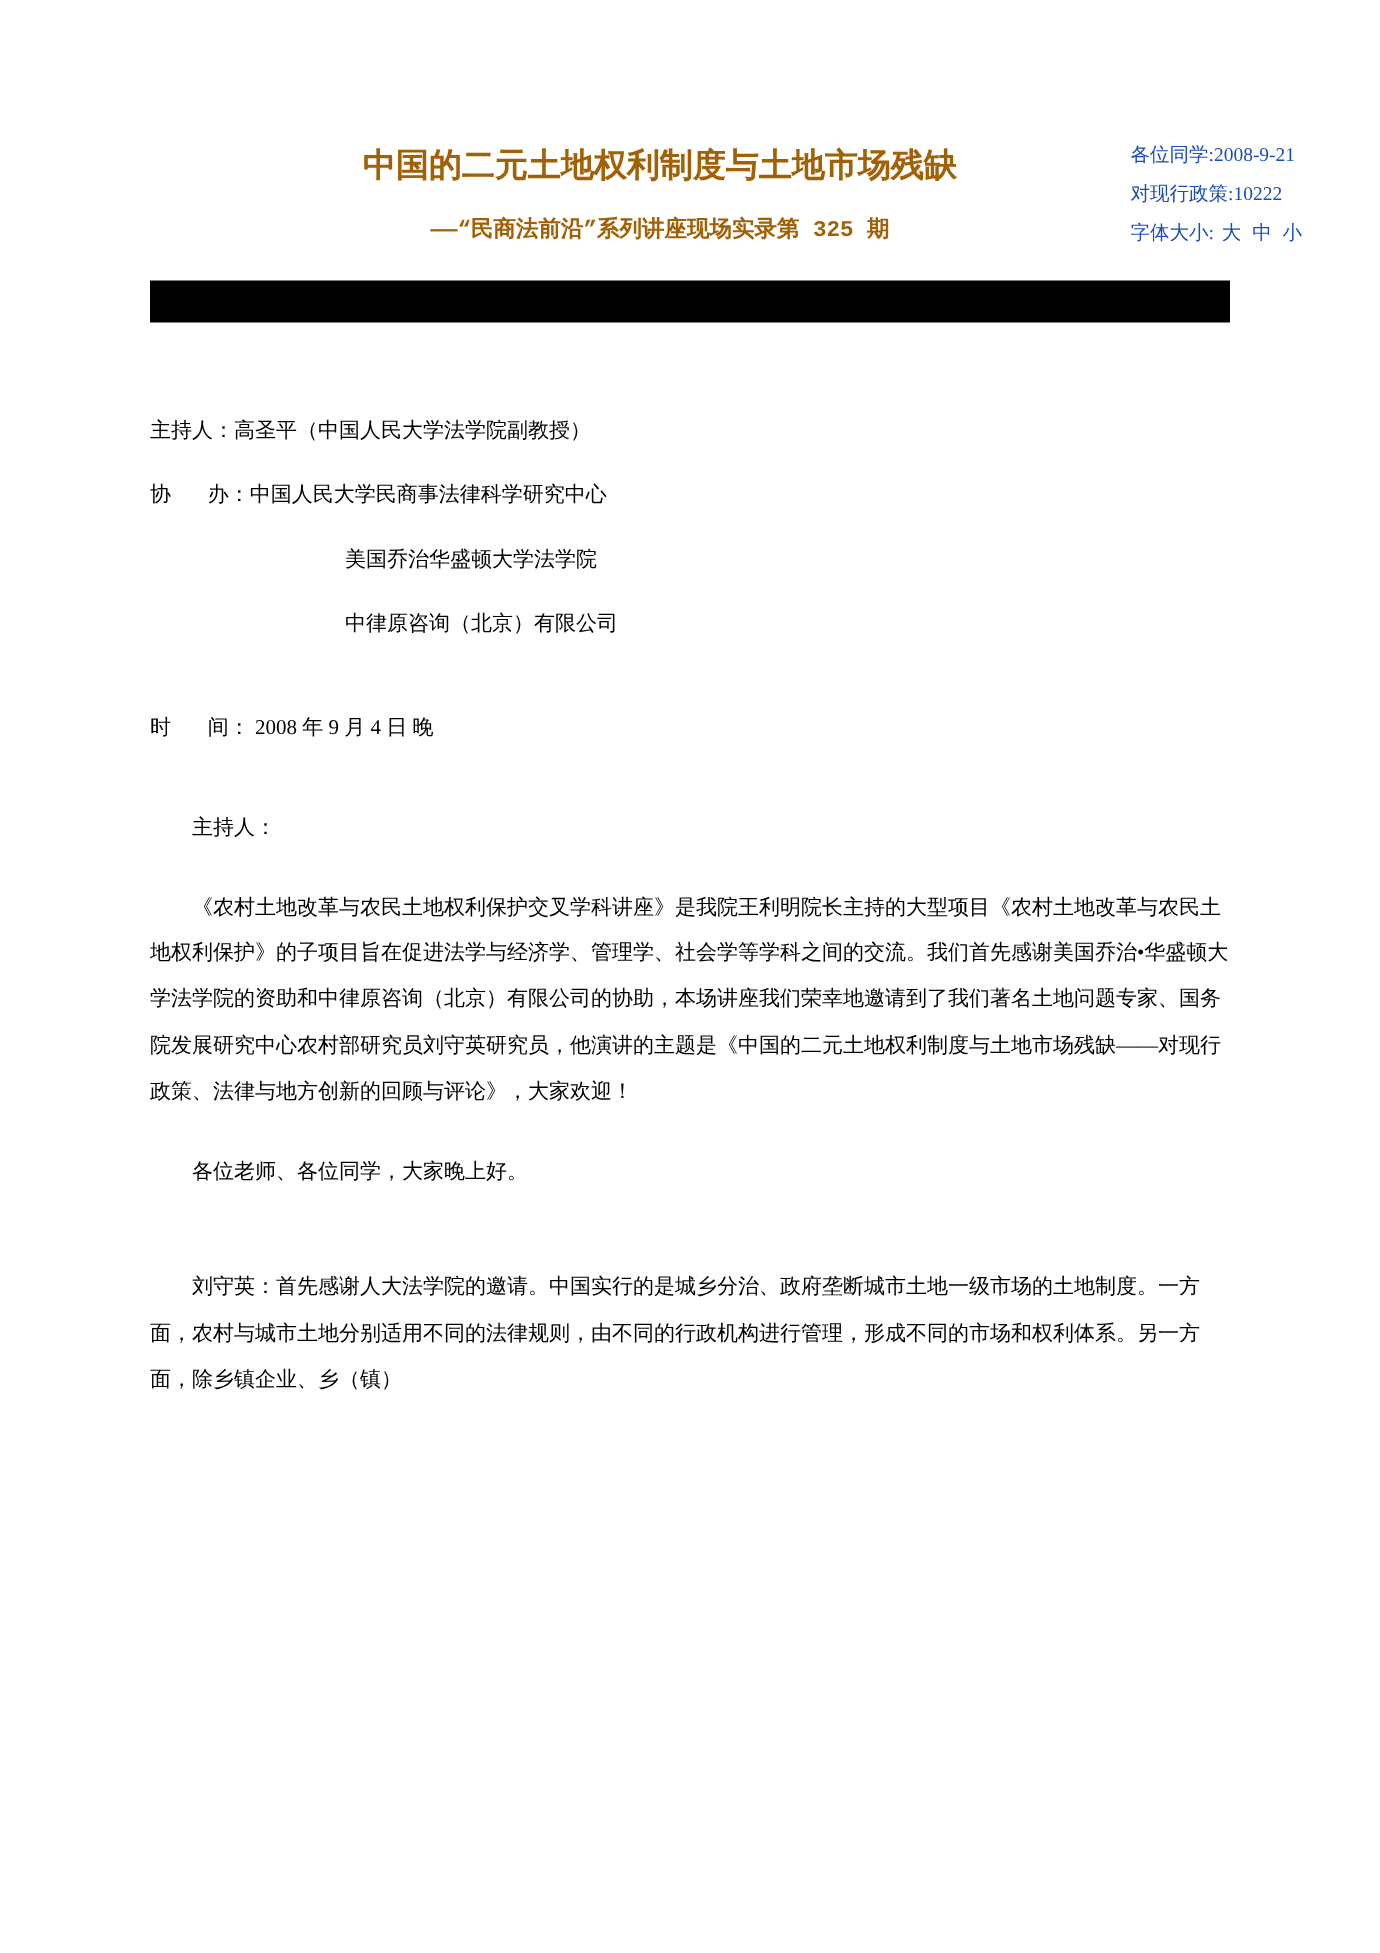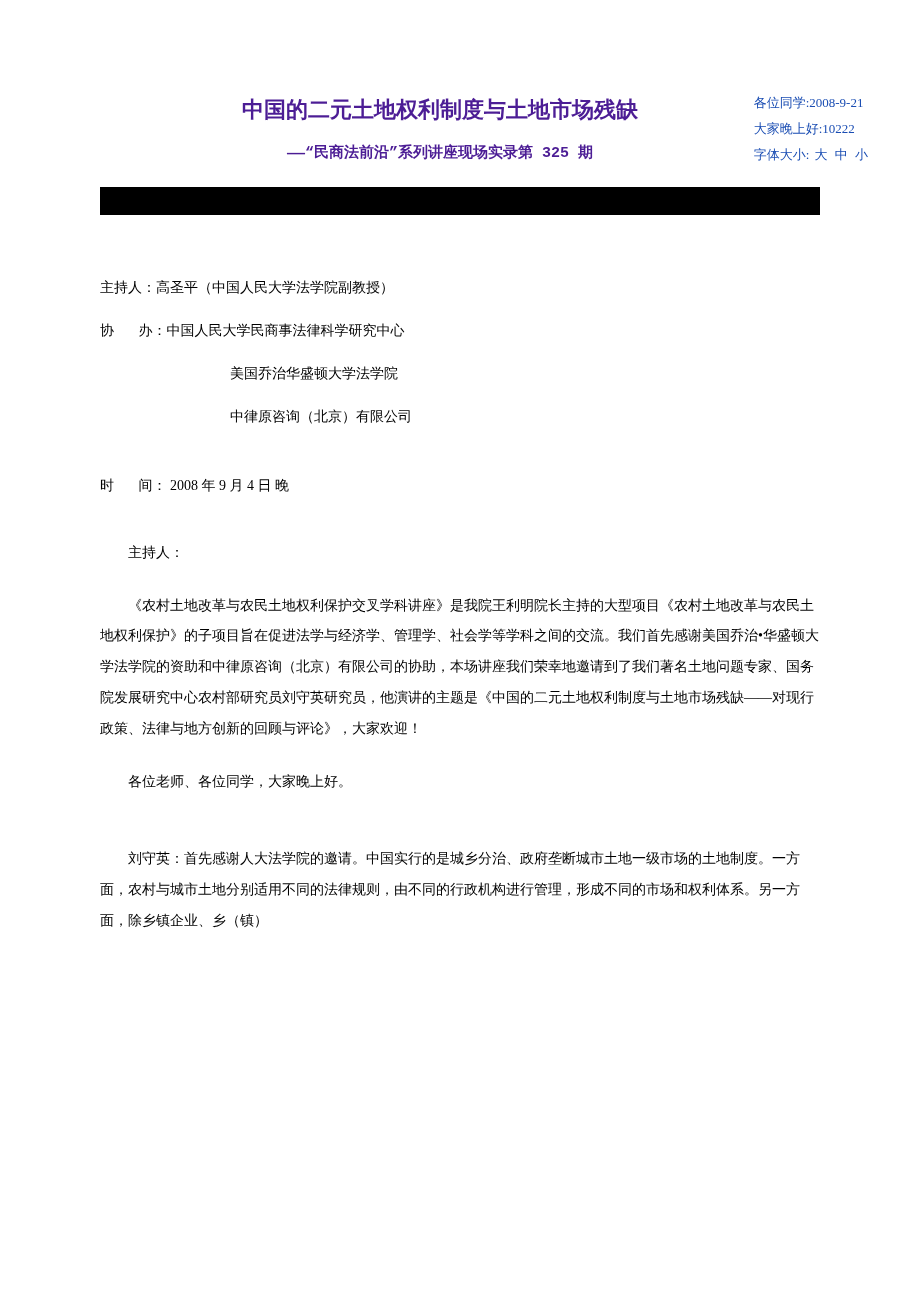--- a/index.html
+++ b/index.html
@@ -32,21 +32,21 @@
     .meta-info .row {
       white-space: nowrap;
     }
     .font-size-options a {
       color: #1a4db3;
       text-decoration: none;
       margin: 0 2px;
     }
     .title-block {
       text-align: center;
-      color: #4c1d95;
+      color: #a16207;
       margin-bottom: 20px;
       padding-right: 40px;
     }
     .main-title {
       font-size: 22px;
       font-weight: bold;
       margin-bottom: 10px;
     }
     .subtitle {
       font-size: 15px;
@@ -94,21 +94,21 @@
   </style>
 </head>
 <body>
 
 <div class="header-area">
   <div class="meta-info">
     <div class="row">
       <span>各位同学:</span><span>2008-9-21</span>
     </div>
     <div class="row">
-      <span>大家晚上好:</span><span>10222</span>
+      <span>对现行政策:</span><span>10222</span>
     </div>
     <div class="row font-size-options">
       <span>字体大小:</span>
       <a href="#">大</a>
       <a href="#">中</a>
       <a href="#">小</a>
     </div>
   </div>
 
   <div class="title-block">

